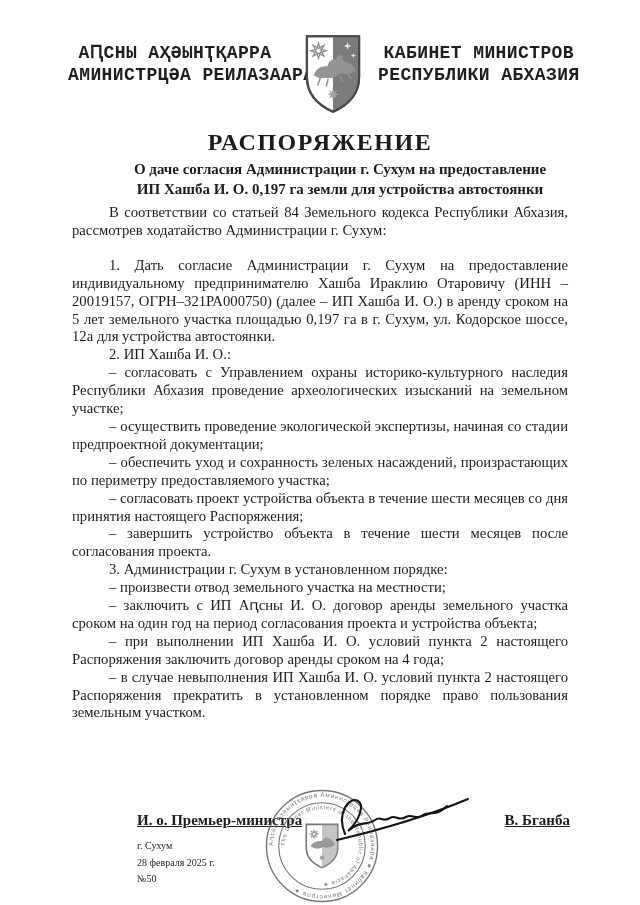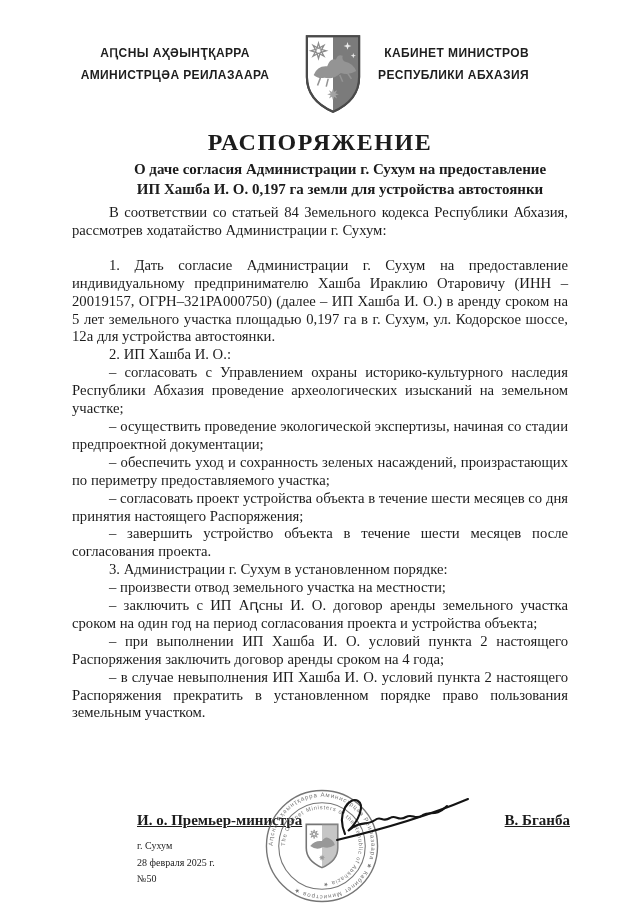--- a/index.html
+++ b/index.html
@@ -3,26 +3,26 @@
 <meta charset="utf-8">
 <style>
   html,body { margin:0; padding:0; background:#ffffff; }
   .page {
     position:relative; width:640px; height:905px; background:#ffffff;
     color:#1c1c1c; overflow:hidden;
     font-family:"Liberation Serif","DejaVu Serif",serif;
   }
   
   .org {
-    position:absolute; font-family:Liberation Sans, sans-serif;
-    font-weight:bold; font-size:12px; line-height:22px; letter-spacing:.4px;
+    position:absolute; font-family:Liberation Mono, monospace;
+    font-weight:bold; font-size:18px; line-height:22px; letter-spacing:.4px;
     white-space:nowrap; color:#1e1e1e;
   }
   .org-left  { left:68px;  top:42px; width:214px; text-align:center; }
-  .org-right { left:378px; top:42px; text-align:right; }
+  .org-right { left:378px; top:42px; text-align:center; }
   .coat { position:absolute; left:304px; top:33px; }
   
   .doc-title {
     position:absolute; top:129px; left:0; width:640px; text-align:center;
     font-size:24px; font-weight:bold; letter-spacing:1.5px; margin:0;
   }
   .doc-subject {
     position:absolute; top:159px; left:0; width:640px; text-align:center;
     font-size:15px; font-weight:bold; line-height:20px;padding-left:20px;
   }

